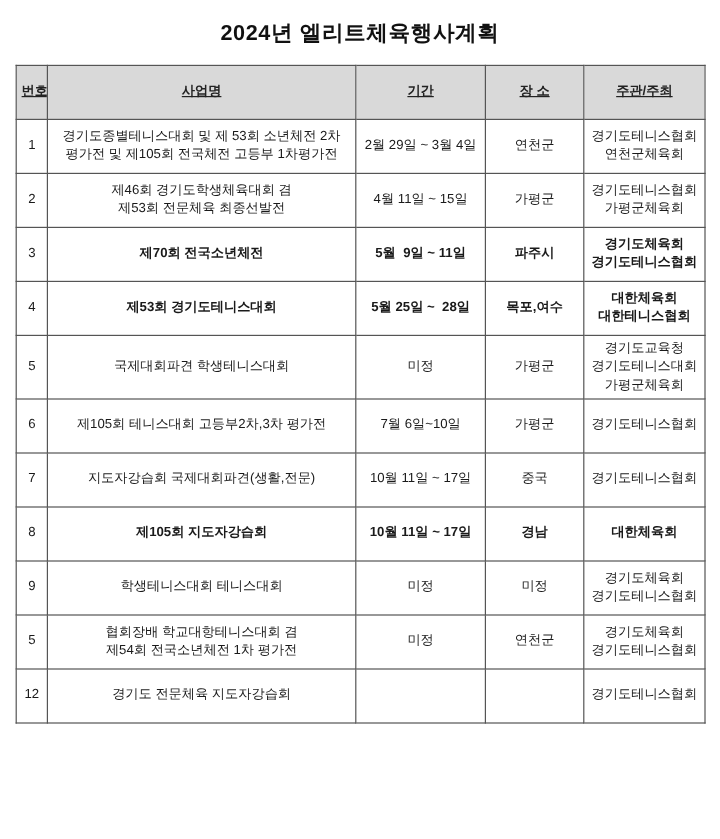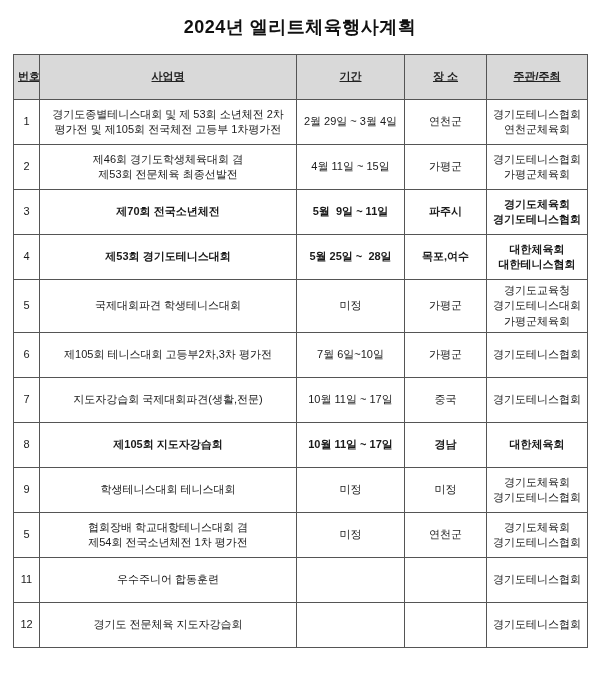--- a/index.html
+++ b/index.html
@@ -161,27 +161,20 @@
         <tr>
           <td class="no-cell">5</td>
           <td>협회장배 학교대항테니스대회 겸
 제54회 전국소년체전 1차 평가전</td>
           <td>미정</td>
           <td>연천군</td>
           <td>경기도체육회
 경기도테니스협회</td>
         </tr>
         <tr>
-          <td class="no-cell">11</td>
-          <td>우수주니어 합동훈련</td>
-          <td></td>
-          <td></td>
-          <td>경기도테니스협회</td>
-        </tr>
-        <tr>
           <td class="no-cell">12</td>
           <td>경기도 전문체육 지도자강습회</td>
           <td></td>
           <td></td>
           <td>경기도테니스협회</td>
         </tr>
       </tbody>
   </table>
 </div>
 

